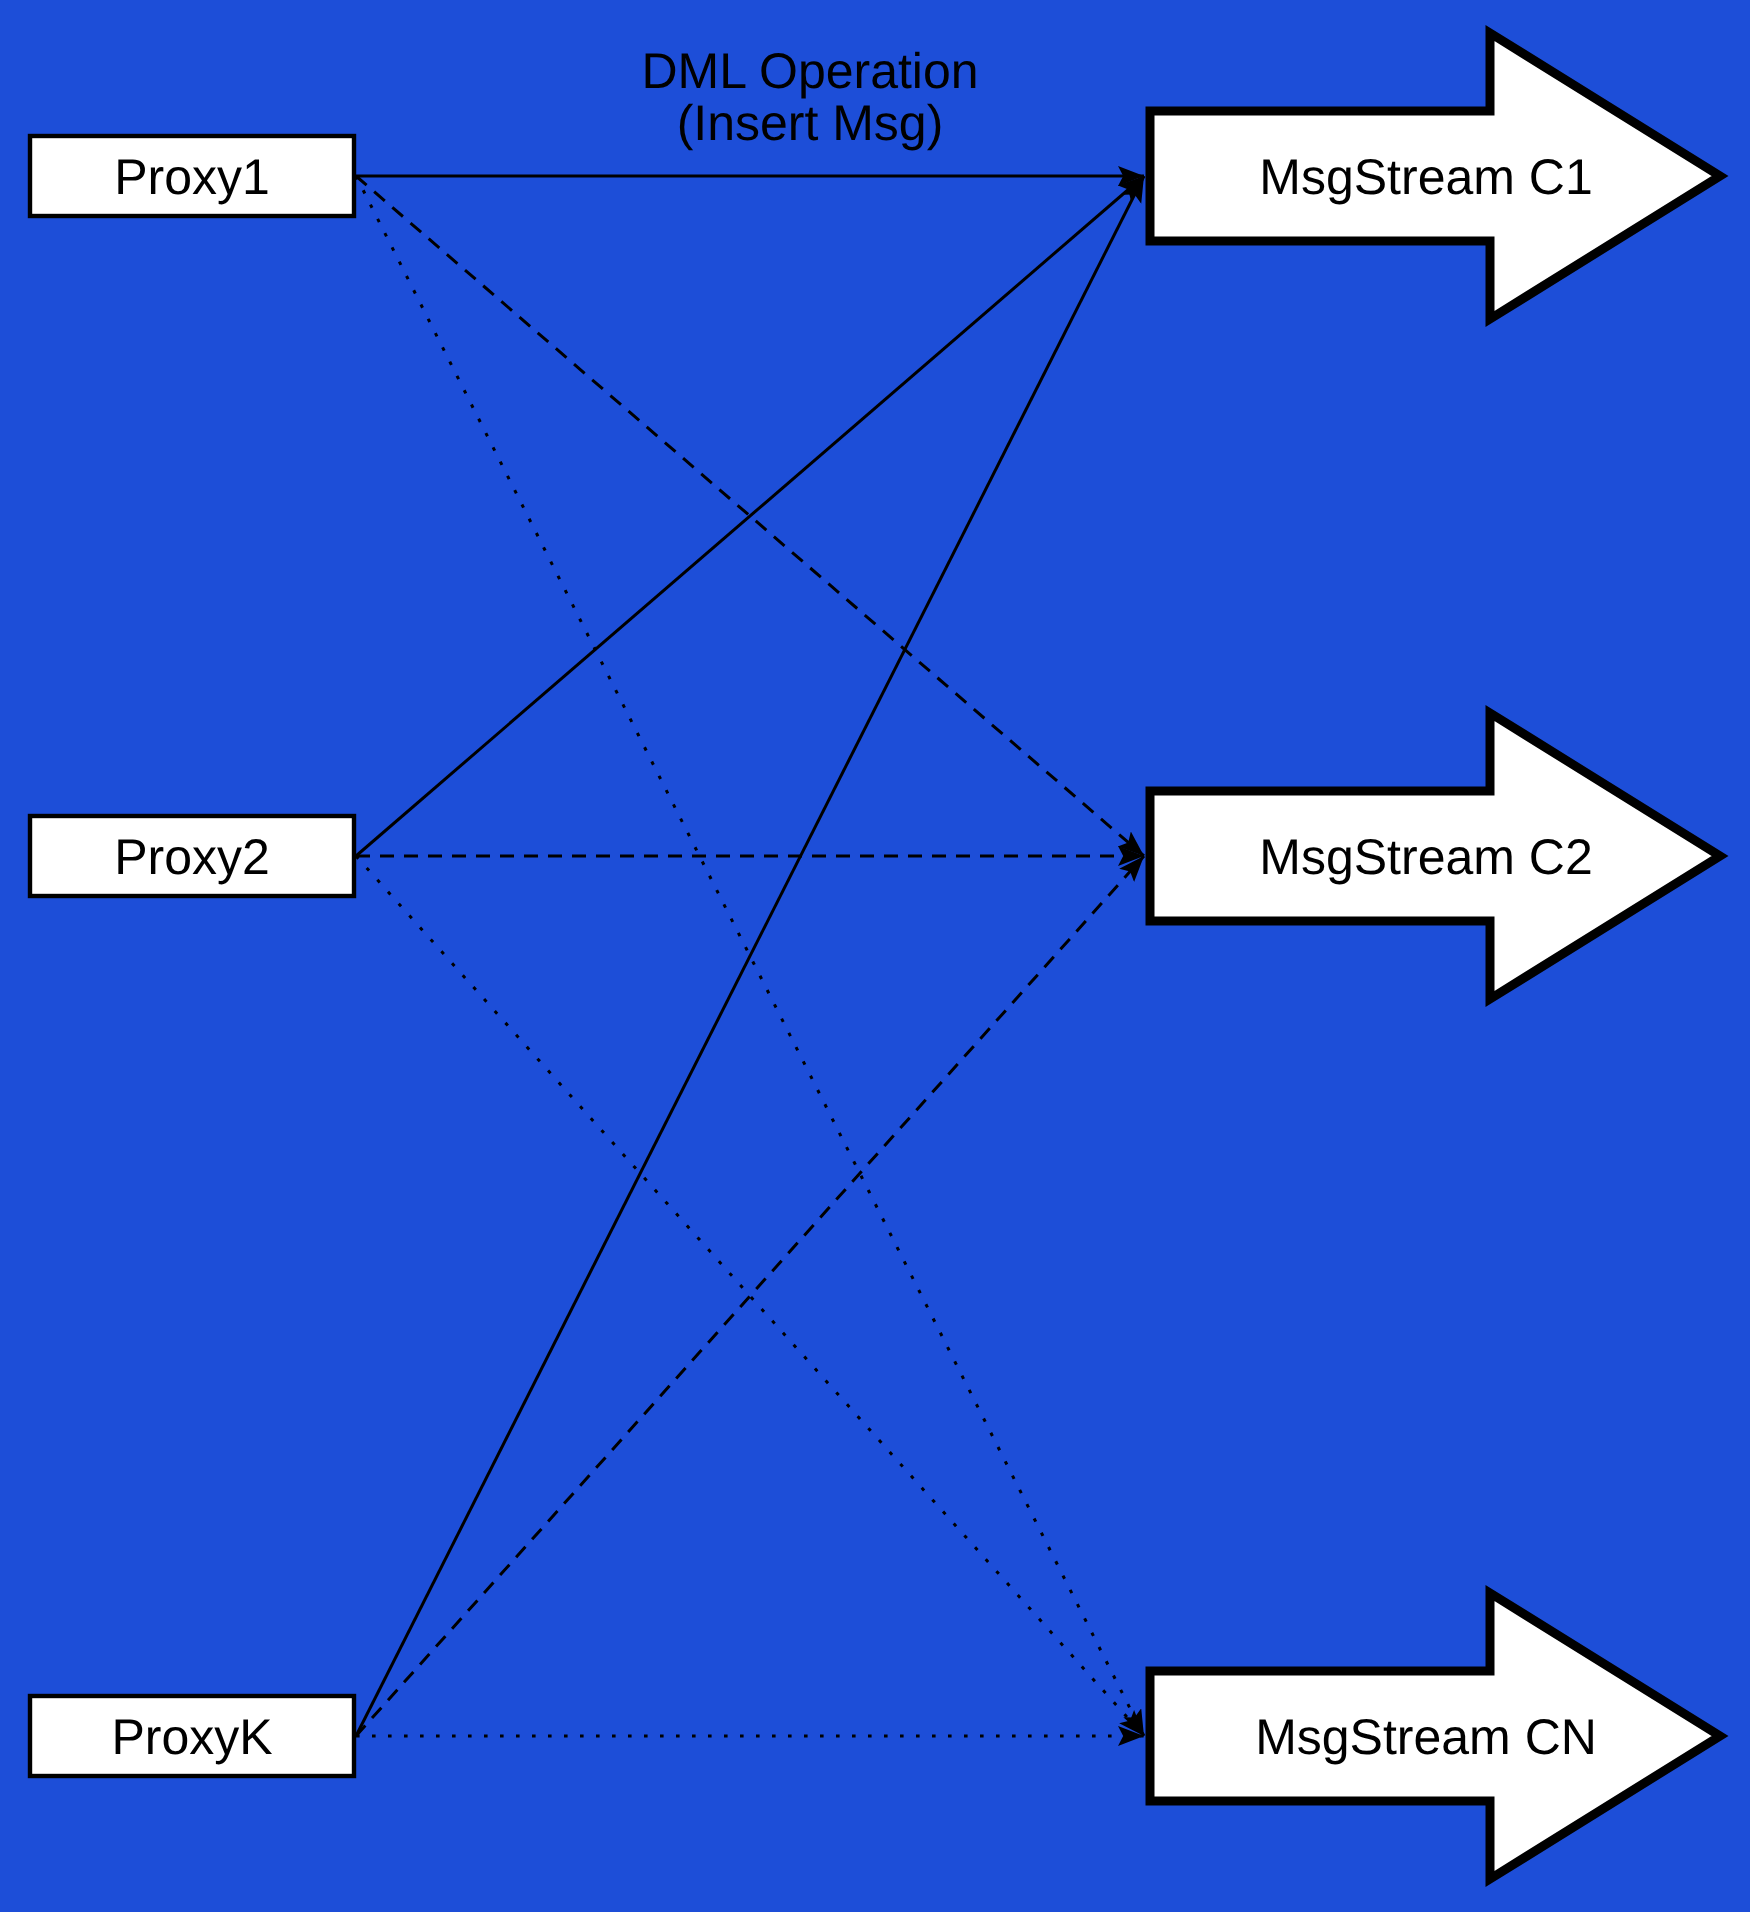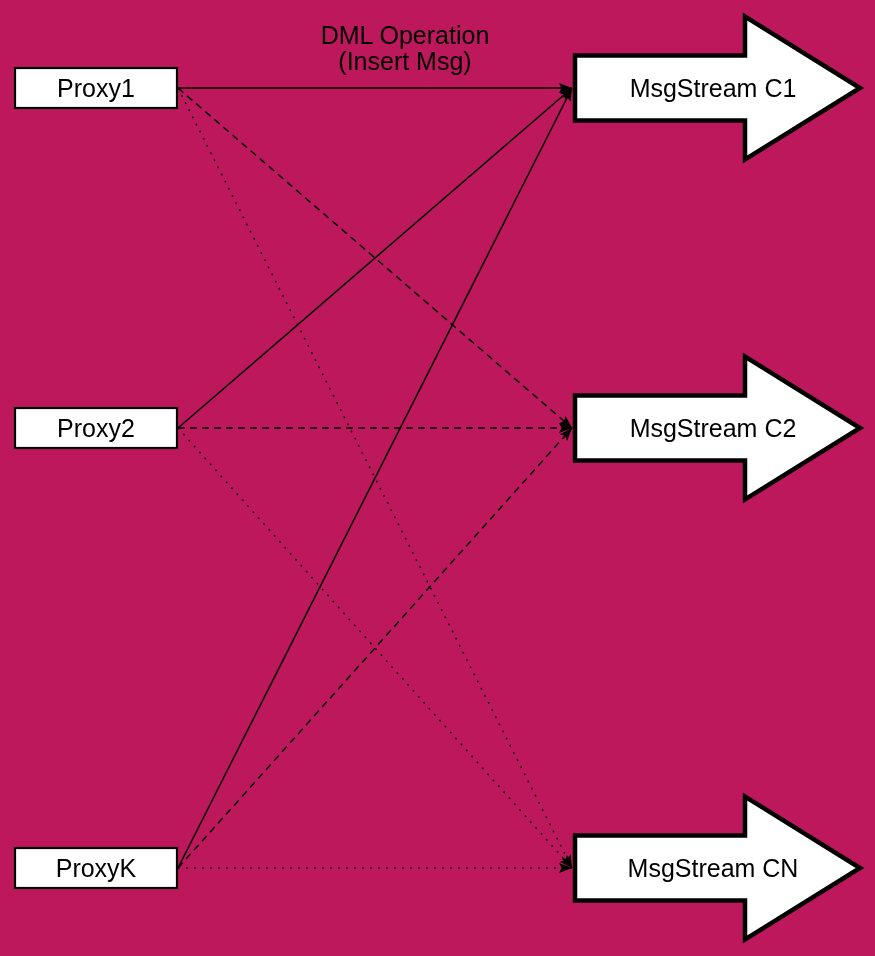--- a/index.html
+++ b/index.html
@@ -4,21 +4,21 @@
 <style>
   html, body {
     margin: 0;
     padding: 0;
     background: #ffffff;
   }
   .canvas {
     position: relative;
     width: 875px;
     height: 956px;
-    background: #be185d;
+    background: #1d4ed8;
     overflow: hidden;
   }
   svg { display: block; }
   .diagram-text {
     font-family: "Liberation Sans", "DejaVu Sans", sans-serif;
     font-size: 25px;
     fill: #000000;
     text-anchor: middle;
   }
   .node-box {

